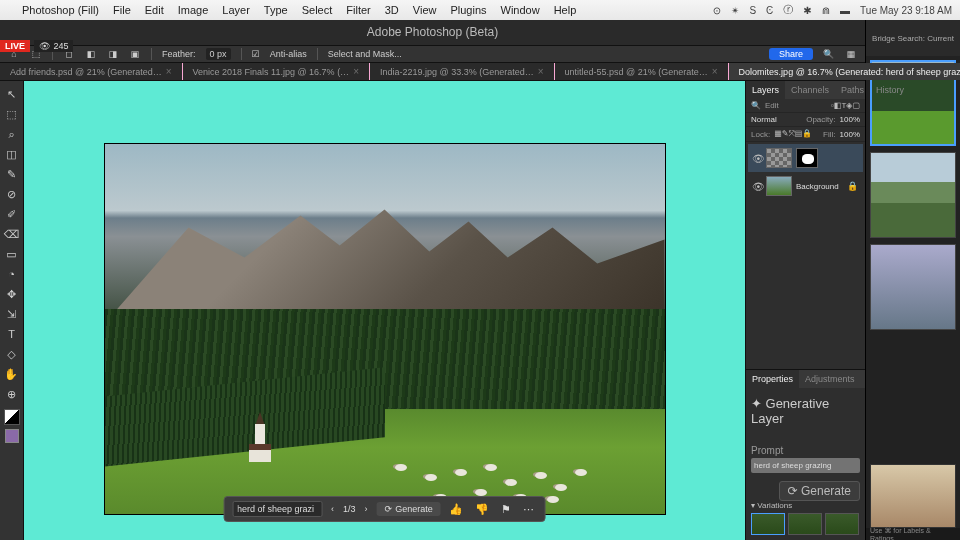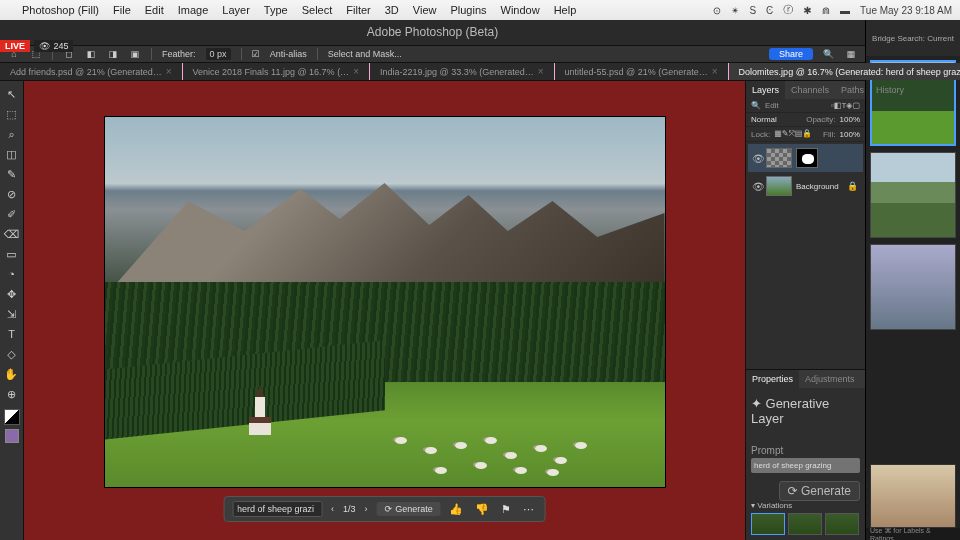--- a/index.html
+++ b/index.html
@@ -18,21 +18,21 @@
 .toolbar .icon{width:12px;height:12px;display:inline-flex;align-items:center;justify-content:center}
 .tabs{height:18px;background:#2a2a2a;display:flex;align-items:center;font-size:9px;color:#999;border-bottom:1px solid #111}
 .tabs .tab{padding:0 10px;height:100%;display:flex;align-items:center;border-right:1px solid #f9a8d4;gap:4px;white-space:nowrap}
 .tabs .tab.active{background:#3a3a3a;color:#eee}
 .tabs .tab .x{font-size:10px;opacity:.6}
 .main{display:flex;height:466px}
 .tools{width:24px;background:#333;display:flex;flex-direction:column;align-items:center;padding:4px 0;gap:2px;border-right:1px solid #111}
 .tools .t{width:18px;height:18px;display:flex;align-items:center;justify-content:center;color:#ccc;font-size:11px;border-radius:2px;cursor:pointer}
 .tools .swatch{width:16px;height:16px;background:linear-gradient(135deg,#fff 50%,#000 50%);border:1px solid #555;margin-top:4px}
 .tools .color{width:14px;height:14px;background:#8a6aa8;border:1px solid #888;margin-top:2px}
-.canvas-area{flex:1;background:#7f1d1d;position:relative;display:flex;align-items:flex-start;justify-content:center;padding-top:36px}
+.canvas-area{flex:1;background:#5eead4;position:relative;display:flex;align-items:center;justify-content:center;padding-top:36px}
 .canvas{width:560px;height:370px;background:linear-gradient(180deg,#9db8c4 0%,#bcc9ce 18%,#6c7e8a 20%,#8a9094 25%,#3a4a3a 48%,#2b4428 65%,#5a8b2e 72%,#6ca033 82%,#5a8a2c 100%);position:relative;overflow:hidden;box-shadow:0 0 0 1px #000}
 
 .mtn{position:absolute;top:60px;left:0;right:0;height:120px}
 .peak{position:absolute;bottom:0;background:linear-gradient(135deg,#8b8278 30%,#5a5248 60%,#3a3228);clip-path:polygon(0 100%,15% 20%,25% 45%,35% 10%,42% 35%,50% 5%,58% 40%,65% 15%,72% 45%,80% 20%,88% 50%,100% 30%,100% 100%)}
 .peak.p1{left:0;width:100%;height:120px}
 
 .forest{position:absolute;top:165px;left:0;right:0;height:100px;background:repeating-linear-gradient(95deg,#1a3418 0 3px,#2b4a24 3px 6px,#1d3a18 6px 9px)}
 .forest2{position:absolute;top:240px;left:-40px;width:320px;height:70px;background:repeating-linear-gradient(93deg,#183216 0 2px,#284822 2px 5px);transform:skewY(-6deg)}
 
 .church{position:absolute;left:140px;top:278px;width:30px;height:40px}

